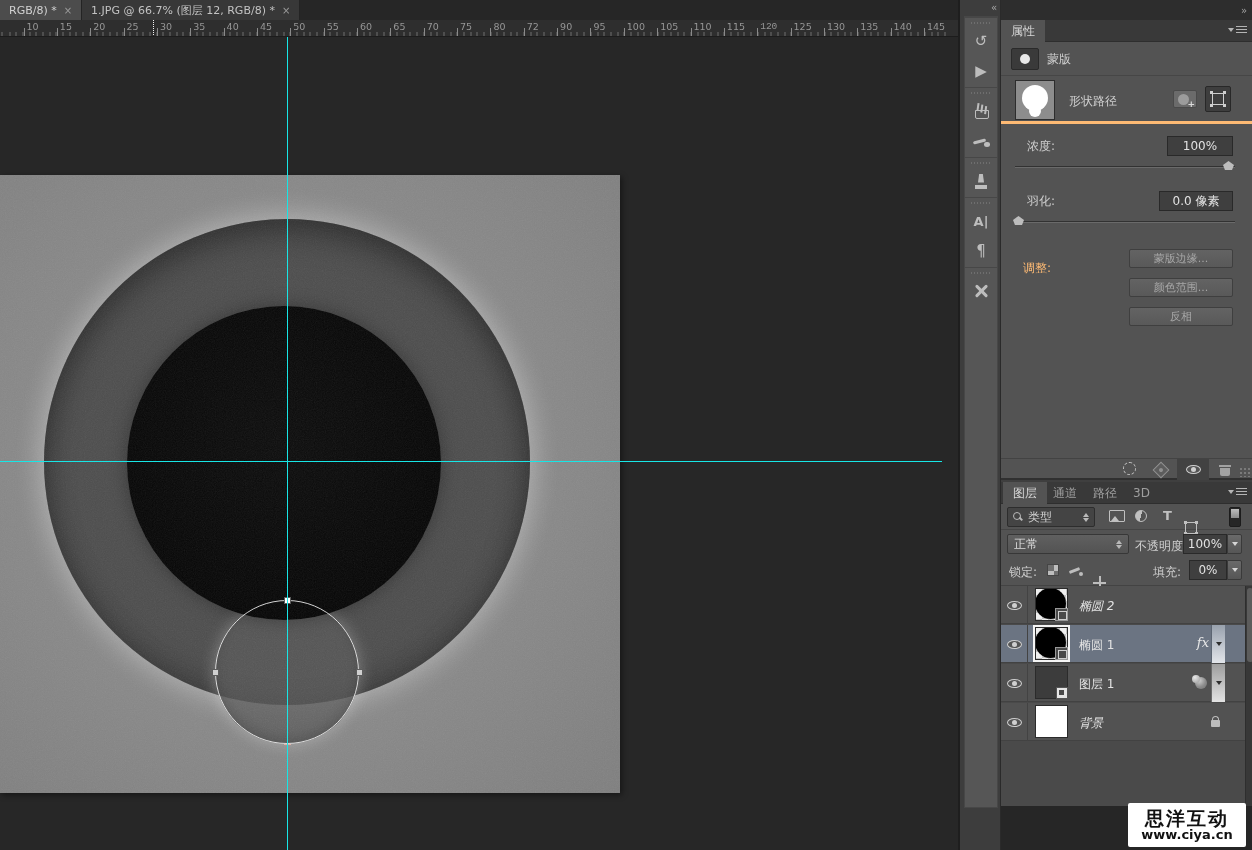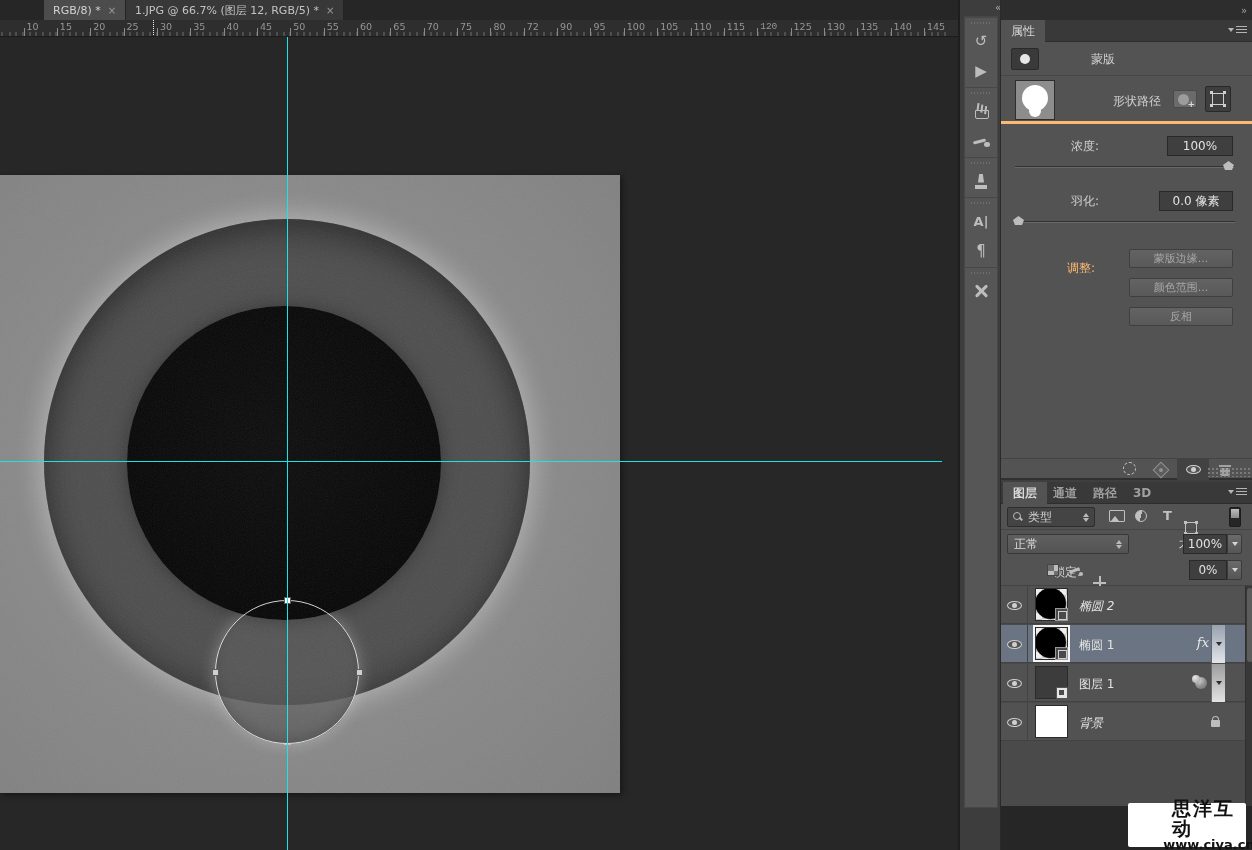--- a/index.html
+++ b/index.html
@@ -1,18 +1,18 @@
 <!DOCTYPE html>
 <html><head>
 <meta charset="utf-8">
 <style>
   html,body{margin:0;padding:0;background:#222;}
   *{box-sizing:border-box;font-family:"DejaVu Sans","Liberation Sans",sans-serif;}
   #app{position:relative;width:1252px;height:850px;overflow:hidden;background:#272727;user-select:none;}
-  .abs{position:absolute;padding-left:44px;}
+  .abs{position:absolute;}
 
   
   #tabbar{left:0;top:0;width:958px;height:20px;background:#262626;display:flex;}
   .doctab{height:20px;display:flex;align-items:center;gap:7px;padding:0 9px;font-size:11px;color:#c3c3c3;background:#383838;border-right:1px solid #242424;white-space:nowrap;}
   .doctab.active{background:#4c4c4c;color:#d2d2d2;}
   .doctab .x{color:#9a9a9a;font-size:10px;}
 
   
   #ruler{left:0;top:20px;width:958px;height:17px;background:#2e2e2e;border-bottom:1px solid #1c1c1c;overflow:hidden;}
   #ruler .minor{position:absolute;left:0;bottom:0;width:950px;height:4px;background:repeating-linear-gradient(to right,transparent 0px,transparent 5.68px,#6d6d6d 5.68px,#6d6d6d 6.68px);background-position-x:3.5px;}
@@ -97,21 +97,21 @@
   #ic-apply::after{content:"";position:absolute;left:3px;top:3px;width:4px;height:4px;border-radius:50%;background:#8f8f8f;}
   #eye-well{left:176px;top:0;width:32px;height:21px;background:#424242;display:flex;align-items:center;justify-content:center;}
   .eye{position:relative;width:15px;height:9px;border:1px solid #cfcfcf;border-radius:50%;background:#555;}
   .eye::after{content:"";position:absolute;left:4px;top:1px;width:5px;height:5px;border-radius:50%;background:#cfcfcf;}
   .trash{position:relative;width:12px;height:13px;}
   .trash::before{content:"";position:absolute;left:0;top:2px;width:12px;height:2px;background:#a2a2a2;}
   .trash::after{content:"";position:absolute;left:1px;top:5px;width:10px;height:8px;background:#a2a2a2;border-radius:0 0 2px 2px;}
   #props-grip{right:2px;top:8px;width:12px;height:10px;background:radial-gradient(#7a7a7a 30%,transparent 32%);background-size:4px 4px;}
 
   
-  #layers-tabbar{top:482px;font-weight:bold;}
+  #layers-tabbar{top:482px;}
   #layers-body{position:absolute;left:0;top:504px;width:252px;height:302px;background:#535353;}
   #filter-row{position:absolute;left:0;top:0;width:252px;height:26px;border-bottom:1px solid #454545;}
   #kind-combo{position:absolute;left:6px;top:3px;width:88px;height:20px;background:#444;border:1px solid #2d2d2d;border-radius:2px;display:flex;align-items:center;gap:5px;padding:0 5px;color:#d2d2d2;font-size:12px;}
   .mag{position:relative;width:10px;height:10px;}
   .mag::before{content:"";position:absolute;left:0;top:0;width:6px;height:6px;border:1.5px solid #b9b9b9;border-radius:50%;}
   .mag::after{content:"";position:absolute;left:6px;top:6px;width:4px;height:1.5px;background:#b9b9b9;transform:rotate(45deg);}
   .updn{margin-left:auto;display:flex;flex-direction:column;gap:1px;align-items:center;}
   .updn i{display:block;width:0;height:0;border-left:3px solid transparent;border-right:3px solid transparent;}
   .updn .u{border-bottom:4px solid #b9b9b9;}
   .updn .d{border-top:4px solid #b9b9b9;}
@@ -179,21 +179,21 @@
 <body>
 
 <div id="app">
 
   <div id="tabbar" class="abs">
       <div class="doctab active">
         <span>RGB/8) *</span>
         <span class="x">×</span>
       </div>
       <div class="doctab">
-        <span>1.JPG @ 66.7% (图层 12, RGB/5) *</span>
+        <span>1.JPG @ 66.7% (图层 12, RGB/8) *</span>
         <span class="x">×</span>
       </div>
     </div>
 
   <div id="ruler" class="abs">
     <div class="minor"></div>
     <div id="ruler-cursor"></div>
   <div class="rtick" style="left: 23.5px;"></div>
       <div class="rlabel" style="left: 26.5px;">10</div>
       <div class="rtick" style="left: 56.85px;"></div>

